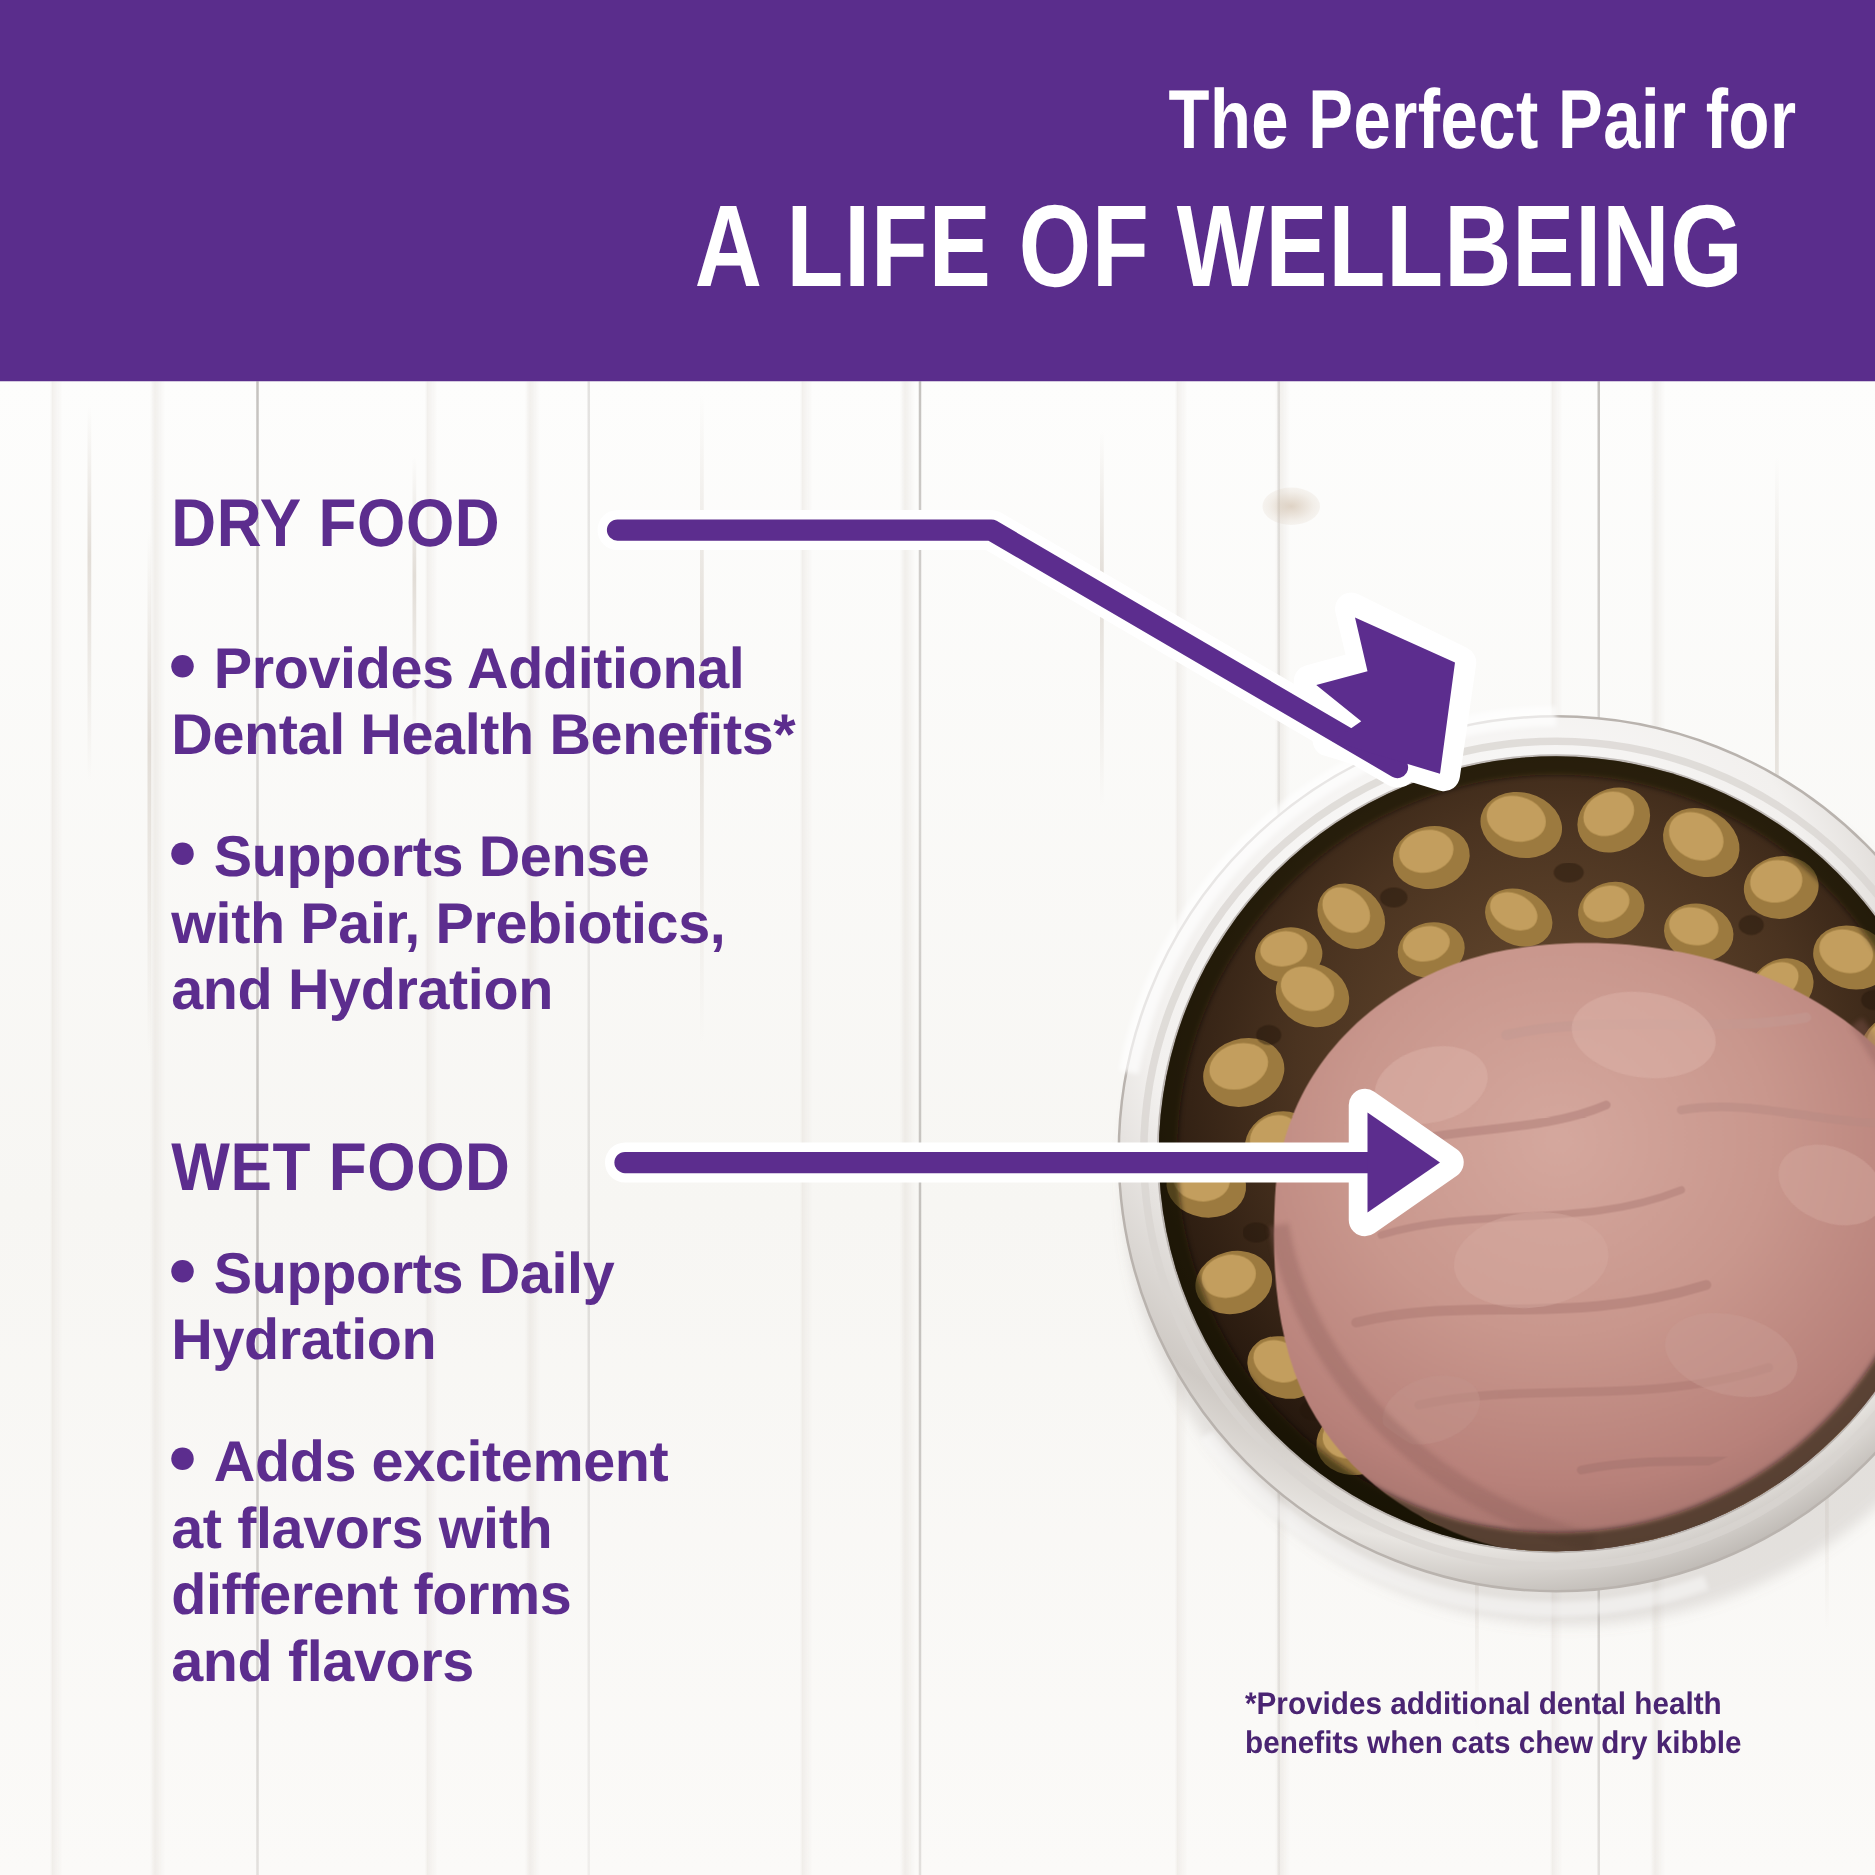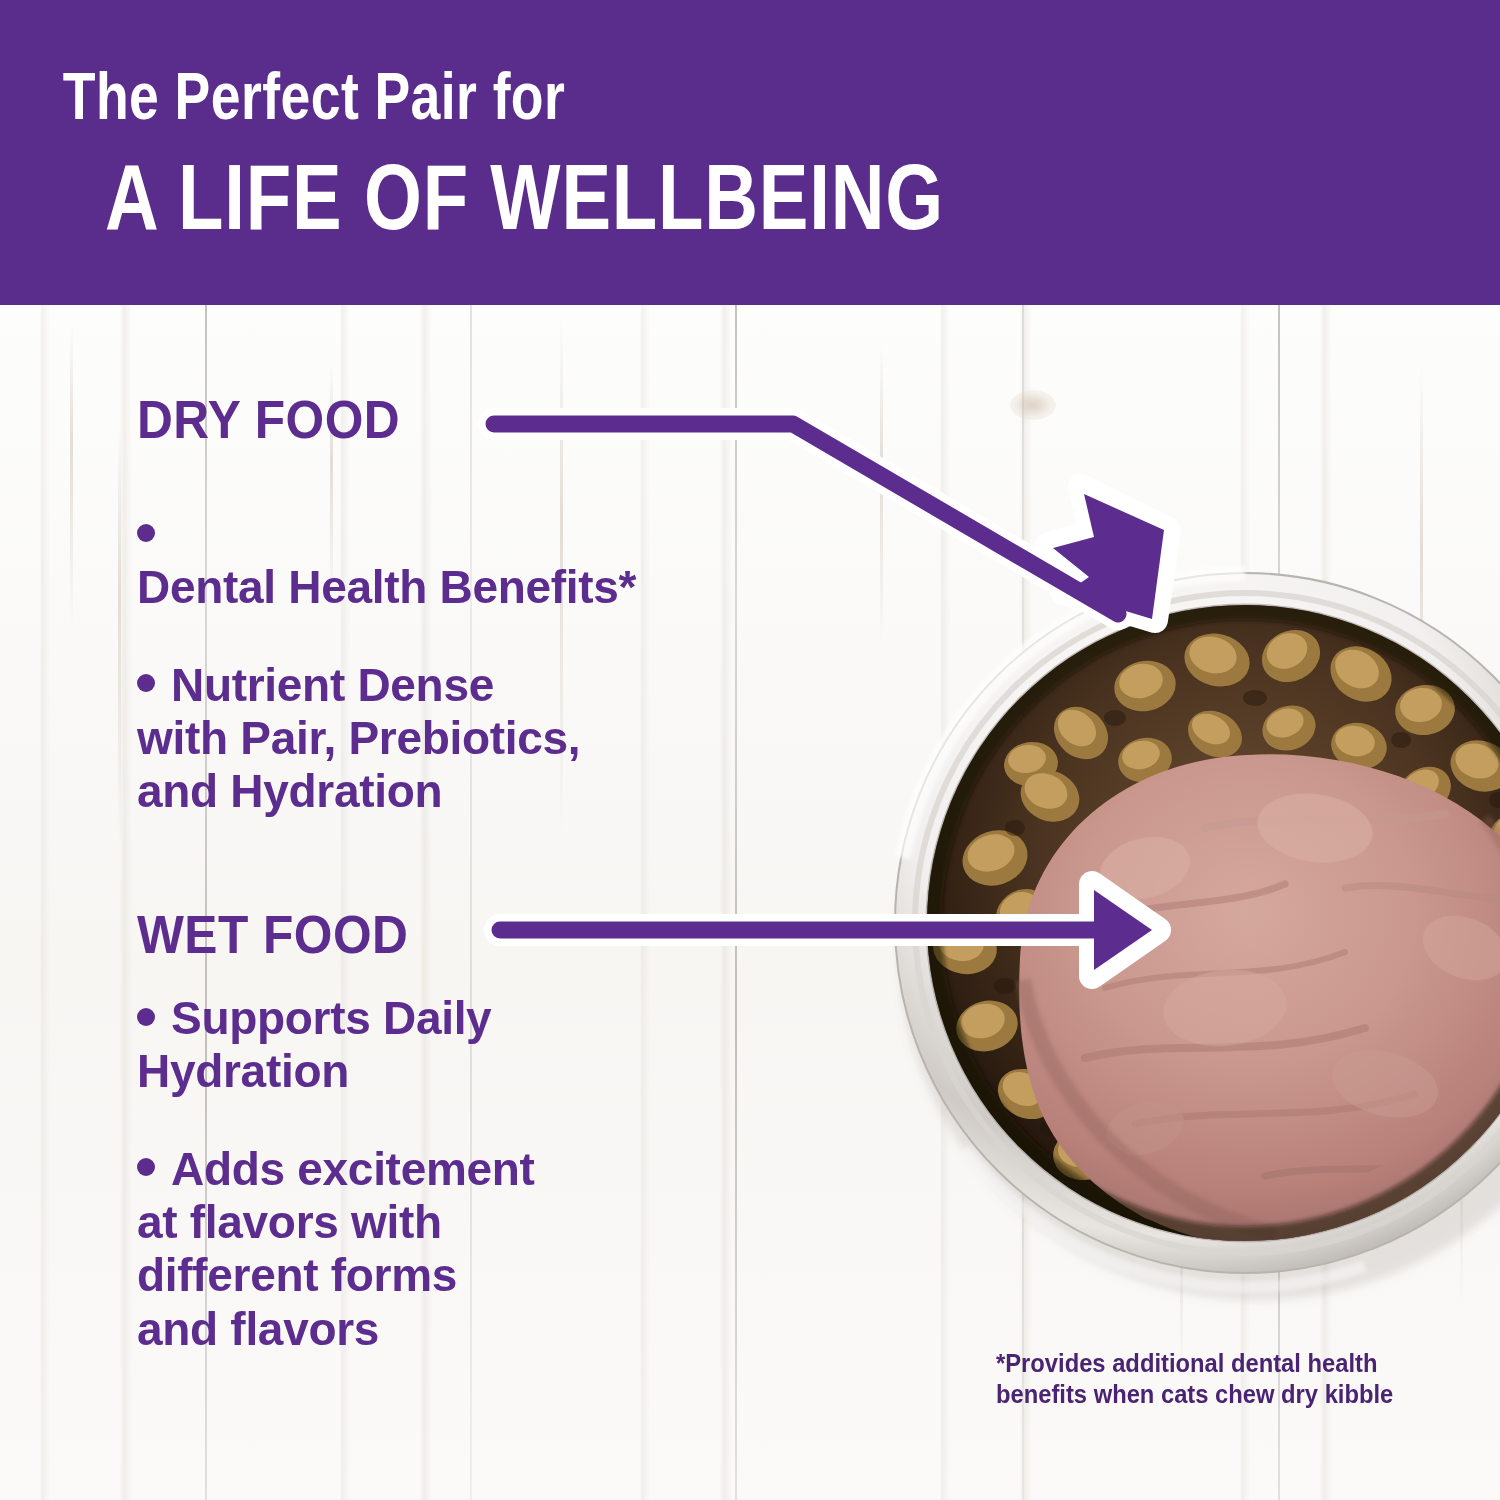--- a/index.html
+++ b/index.html
@@ -64,21 +64,21 @@
 
   
   .header {
     position: absolute;
     left: 0; top: 0;
     width: 1500px;
     height: 305px;
     background: #5a2d8c;
     display: flex;
     flex-direction: column;
-    align-items: flex-start;
+    align-items: flex-end;
     justify-content: center;
   }
   .header .line1 {
     color: #ffffff;
     font-family: "Liberation Sans Narrow", "Liberation Sans", sans-serif;
     font-weight: bold;
     font-size: 67px;
     letter-spacing: .5px;
     line-height: 1;
     transform: scaleX(.80);
@@ -397,26 +397,26 @@
       <path d="M500 930 L 1110 930" stroke="#5c2d8e" stroke-width="17" fill="none" stroke-linecap="round"></path>
       <polygon points="1152,930 1094,890 1094,970" fill="#5c2d8e"></polygon>
     </g>
   </svg>
 
   <div class="copy">
 
     <div class="section-title">DRY FOOD</div>
 
     <div class="bullet b1">
-      <span class="dot"></span><br>
+      <span class="dot"></span><span>Provides Additional</span><br>
       <span>Dental Health Benefits*</span>
     </div>
 
     <div class="bullet b2">
-      <span class="dot"></span><span>Nutrient Dense</span><br>
+      <span class="dot"></span><span>Supports Dense</span><br>
       <span>with Pair, Prebiotics,</span><br>
       <span>and Hydration</span>
     </div>
 
     <div class="section-title wet-title">WET FOOD</div>
 
     <div class="bullet b3">
       <span class="dot"></span><span>Supports Daily</span><br>
       <span>Hydration</span>
     </div>

